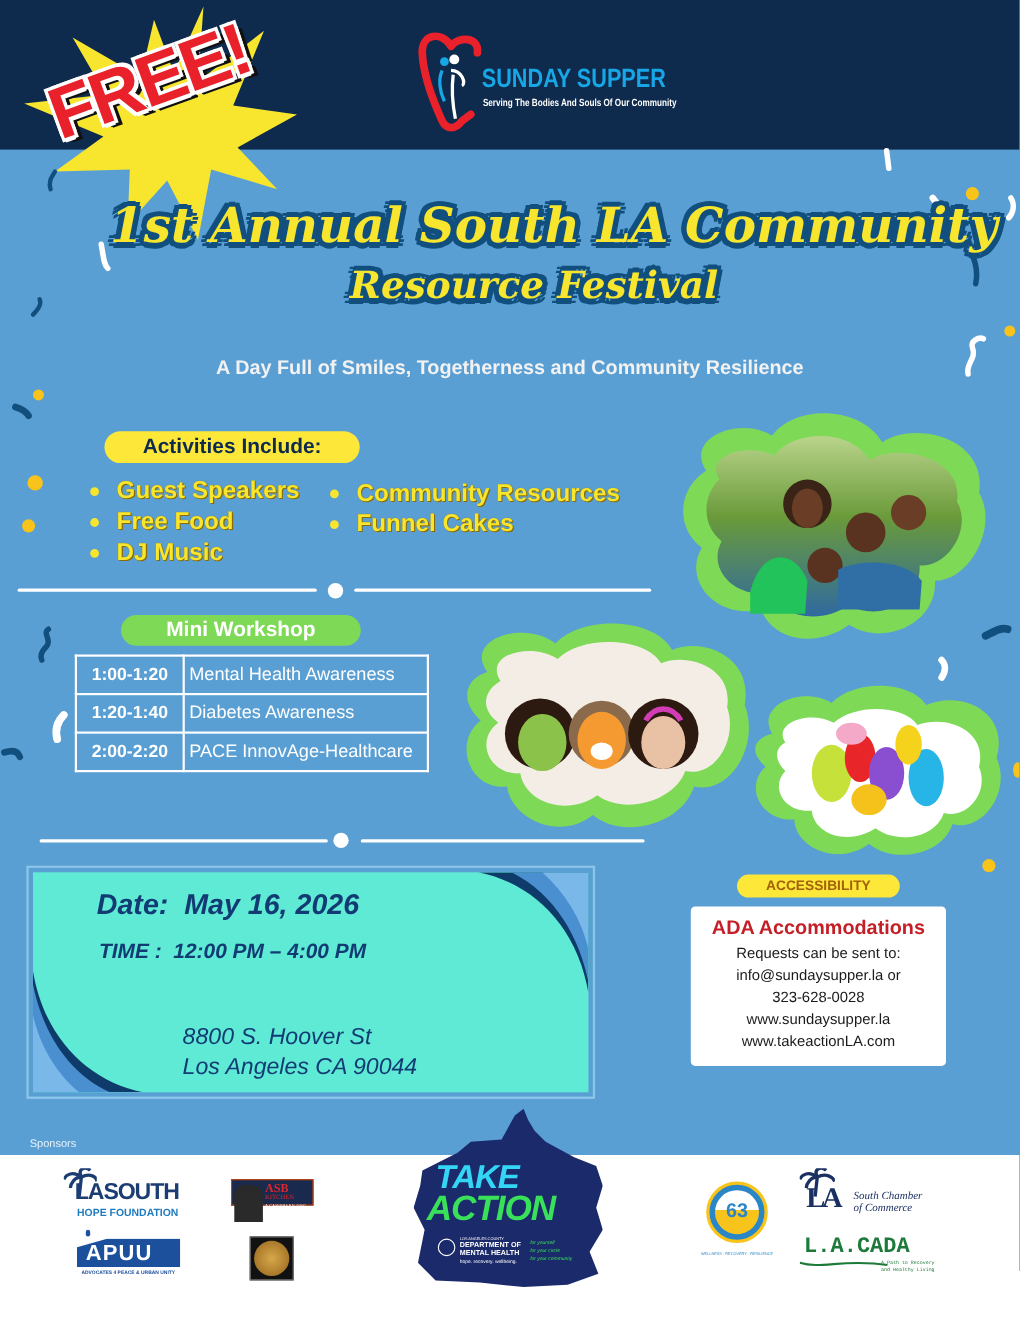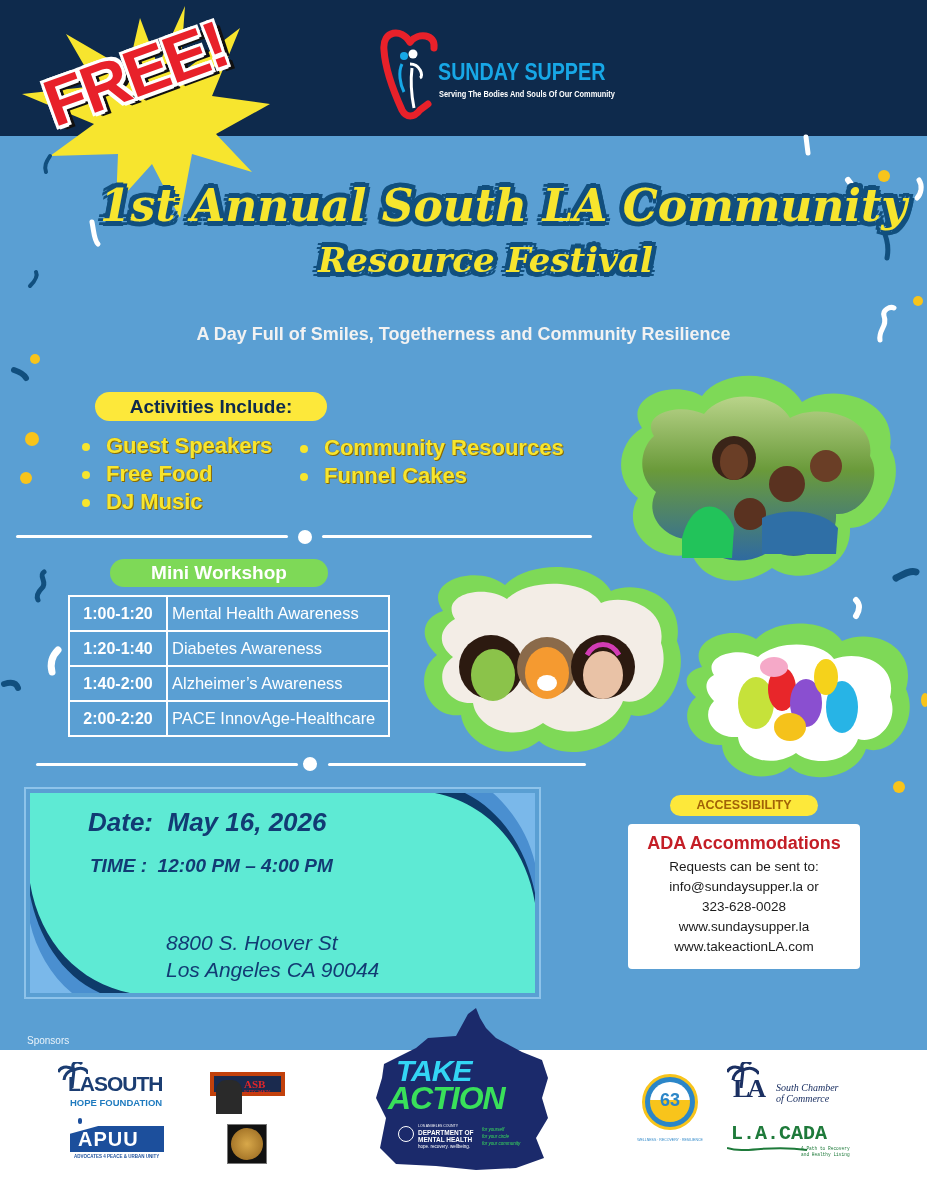--- a/index.html
+++ b/index.html
@@ -153,24 +153,20 @@
     <tbody>
         <tr>
       <td class="t">1:00-1:20</td>
       <td class="n">Mental Health Awareness</td>
     </tr>
     <tr>
       <td class="t">1:20-1:40</td>
       <td class="n">Diabetes Awareness</td>
     </tr>
     <tr>
-      <td class="t">1:40-2:00</td>
-      <td class="n">Alzheimer’s Awareness</td>
-    </tr>
-    <tr>
       <td class="t">2:00-2:20</td>
       <td class="n">PACE InnovAge-Healthcare</td>
     </tr>
   </tbody>
     </table>
 
   <div class="divider" style="left:36px;top:763px;width:262px;"></div>
   <div class="div-dot" style="left:303px;top:757px;"></div>
   <div class="divider" style="left:328px;top:763px;width:258px;"></div>
 
@@ -264,21 +260,21 @@
     <div style="position:absolute;left:12px;top:35px;color:#1f7bbf;font-weight:700;font-size:9.5px;white-space:nowrap;">HOPE FOUNDATION</div>
   </div>
 
   <div class="sp" style="left:70px;top:1118px;width:96px;height:46px;">
     <div style="position:absolute;left:8px;top:0;width:4px;height:6px;background:#1c4f9c;border-radius:2px;"></div>
     <div style="position:absolute;left:0;top:8px;width:94px;height:26px;background:#1c4f9c;clip-path:polygon(0 30%,30% 0,100% 0,100% 100%,0 100%);"></div>
     <div style="position:absolute;left:8px;top:10px;color:#ffffff;font-weight:900;font-size:20px;letter-spacing:1px;">APUU</div>
     <div style="position:absolute;left:4px;top:36px;color:#1c4f9c;font-weight:700;font-size:4.5px;white-space:nowrap;">ADVOCATES 4 PEACE &amp; URBAN UNITY</div>
   </div>
 
-  <div class="sp" style="left:210px;top:1072px;width:75px;height:24px;background:#1a2a4e;border:4px solid #c2410c;">
+  <div class="sp" style="left:210px;top:1072px;width:75px;height:24px;background:#1a2a4e;border:1px solid #c2410c;">
     <div style="position:absolute;left:2px;top:4px;width:26px;height:34px;background:#2a2a2a;border-radius:10px 10px 0 0;"></div>
     <div style="position:absolute;left:30px;top:2px;color:#e0262a;font-family:'Liberation Serif',serif;font-weight:700;font-size:11px;">ASB</div>
     <div style="position:absolute;left:30px;top:13px;color:#e0262a;font-family:'Liberation Serif',serif;font-size:6px;">KITCHEN</div>
     <div style="position:absolute;left:30px;top:20px;color:#ffffff;font-family:'Liberation Serif',serif;font-size:4px;white-space:nowrap;">A CARIBBEAN ZING</div>
     <div style="position:absolute;left:30px;top:28px;color:#ffffff;font-family:'Liberation Serif',serif;font-size:5.5px;white-space:nowrap;">323-348-3718</div>
   </div>
 
   <div class="sp" style="left:227px;top:1124px;width:40px;height:40px;background:#111;border:1px solid #777;">
     <div style="position:absolute;left:3px;top:3px;width:32px;height:32px;border-radius:50%;background:radial-gradient(circle,#d8a84a 0%,#a8782a 70%,#5a3a10 100%);"></div>
   </div>

